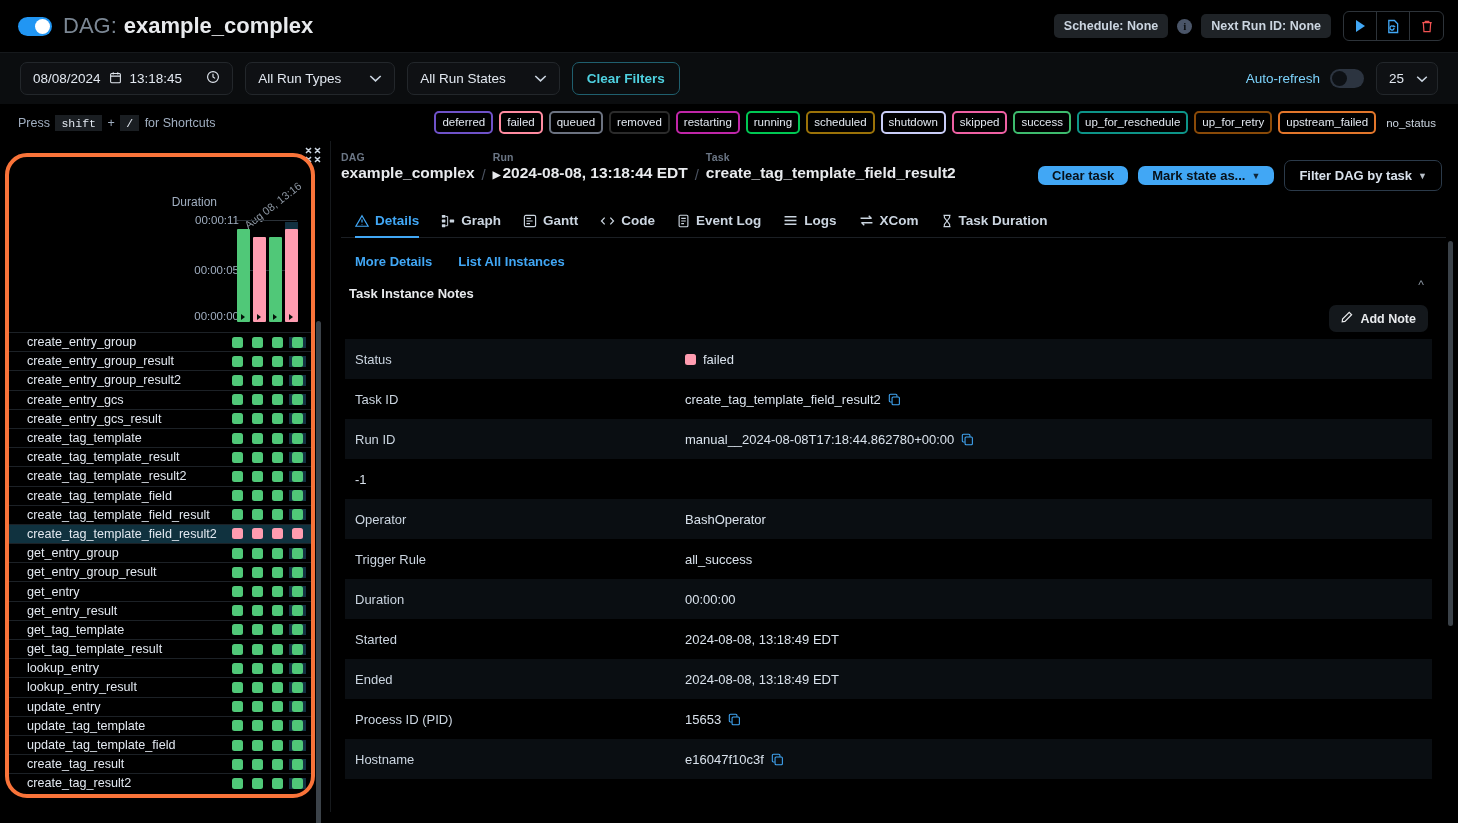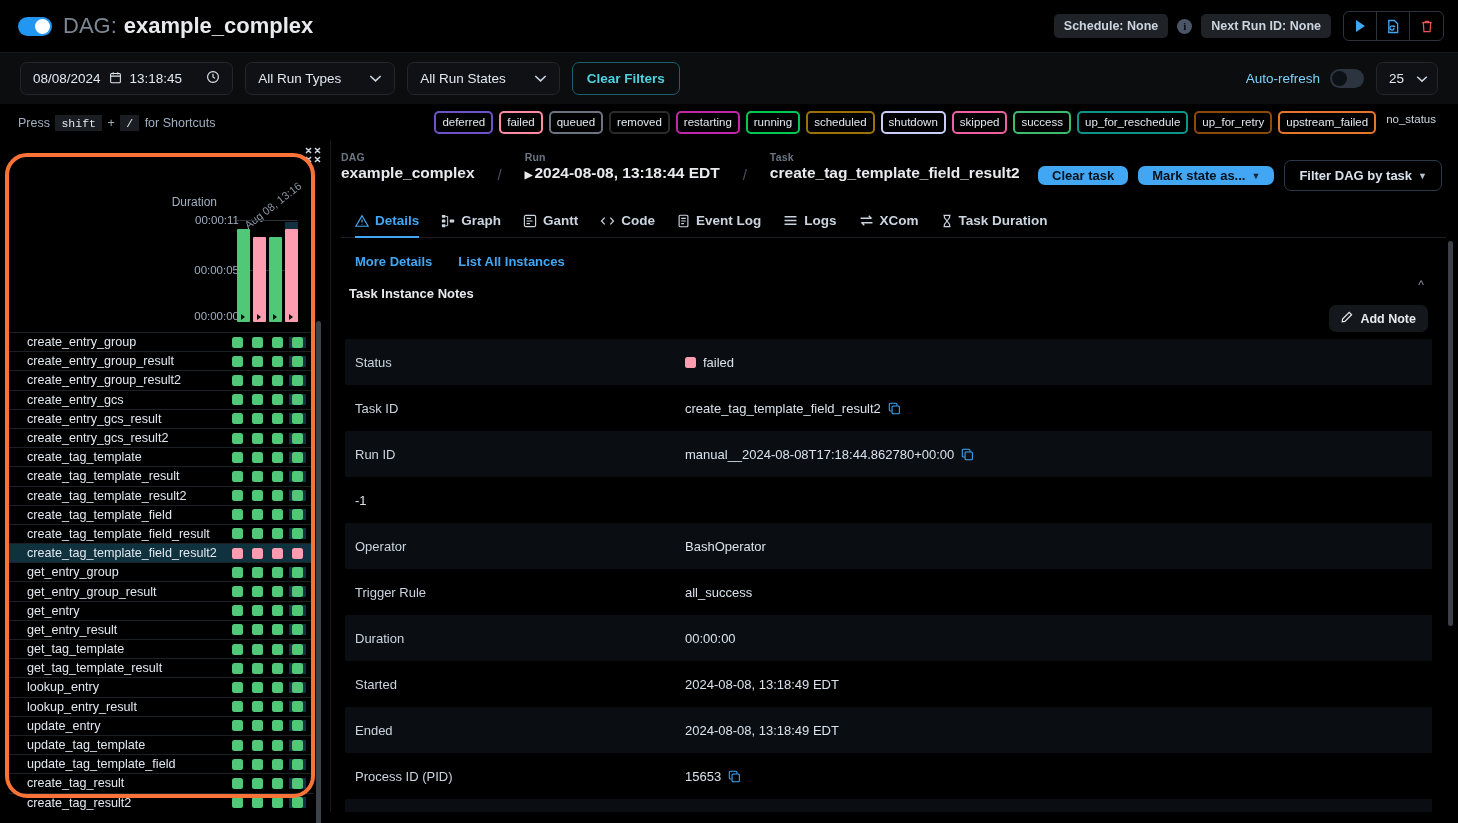--- a/index.html
+++ b/index.html
@@ -93,21 +93,21 @@
   .legendbar {
     height: 37px; display: flex; align-items: center;
     padding: 0 18px; background: #000;
   }
   .shortcut-txt { font-size: 12.5px; color: #a0aec0; }
   .kbd {
     background: #1a1e22; border-radius: 0; padding: 1.5px 6px;
     font-family: "Liberation Mono", monospace; font-size: 11.5px;
     color: #e2e8f0; margin: 0 2px;
   }
-  .legend-items { display: flex; align-items: flex-start; gap: 6px; margin-left: auto; }
+  .legend-items { display: flex; align-items: center; gap: 6px; margin-left: auto; }
   .legend-badge {
     font-size: 11.5px; padding: 2px 6px; border-radius: 5px;
     border: 2px solid; background: transparent; color: #e2e8f0;
     white-space: nowrap; line-height: 1.25;
   }
   .legend-plain { font-size: 11.5px; color: #cbd5e0; padding: 2px 4px; }
 
   
   .main { display: flex; height: 671px; }
 
@@ -191,21 +191,21 @@
   }
 
   
   .rightpanel {
     flex: 1 1 auto; background: #000; position: relative;
     border-left: 1px solid #16191c; overflow: hidden;
   }
   .breadcrumb-row {
     display: flex; align-items: flex-start; padding: 10px 16px 0 10px;
   }
-  .crumbs { display: flex; align-items: flex-end; gap: 16px; }
+  .crumbs { display: flex; align-items: flex-end; gap: 0; }
   .crumb { display: flex; flex-direction: column; }
   .crumb-label { font-size: 10.5px; color: #6b7685; font-weight: 700; letter-spacing: .2px; }
   .crumb-value { font-size: 15.5px; color: #e8eaed; font-weight: 700; line-height: 1.35; }
   .crumb-sep { font-size: 15px; color: #4a5260; margin: 0 7px 1px 7px; }
   .tri { font-size: 10px; color: #e8eaed; margin-right: 2px; }
   .btn-row { margin-left: auto; display: flex; align-items: center; gap: 10px; padding-top: 9px; }
   .btn-blue {
     background: #41a7f5; color: #071018; font-size: 13px; font-weight: 700;
     border-radius: 7px; height: 19px; display: flex; align-items: center;
     padding: 0 14px; cursor: pointer; white-space: nowrap;
@@ -246,21 +246,21 @@
     font-size: 12px; cursor: pointer;
   }
   .addnote {
     position: absolute; right: 30px; top: 67px;
     background: #14181c; color: #e8eaed; font-size: 12.5px; font-weight: 700;
     border-radius: 7px; height: 27px; display: flex; align-items: center;
     gap: 7px; padding: 0 12px; cursor: pointer;
   }
   .details-table { margin-top: 38px; }
   .drow {
-    display: flex; align-items: center; height: 46px;
+    display: flex; align-items: center; height: 40px;
     padding: 0 0 0 10px; font-size: 13px;
   }
   .drow.alt { background: #0a0e12; }
   .dkey { width: 330px; color: #cbd5e0; flex: 0 0 330px; }
   .dval { color: #d9e2ec; display: flex; align-items: center; gap: 7px; }
   .status-sq { width: 11px; height: 11px; border-radius: 2.5px; background: #ff9cb0; }
   .copy-ic { cursor: pointer; display: inline-flex; }
   .right-scroll {
     position: absolute; right: 5px; top: 100px; width: 5px; height: 385px;
     background: #3b4249; border-radius: 3px;
@@ -497,37 +497,20 @@
               </div>
               <div class="sq-cell">
                 <div class="sq" style="background: rgb(80, 200, 120);"></div>
               </div>
               <div class="sq-cell sel">
                 <div class="sq" style="background: rgb(80, 200, 120);"></div>
               </div>
             </div>
           </div>
           <div class="task-row">
-            <div class="task-name">create_entry_gcs_result2</div>
-            <div class="sq-group">
-              <div class="sq-cell">
-                <div class="sq" style="background: rgb(80, 200, 120);"></div>
-              </div>
-              <div class="sq-cell">
-                <div class="sq" style="background: rgb(80, 200, 120);"></div>
-              </div>
-              <div class="sq-cell">
-                <div class="sq" style="background: rgb(80, 200, 120);"></div>
-              </div>
-              <div class="sq-cell sel">
-                <div class="sq" style="background: rgb(80, 200, 120);"></div>
-              </div>
-            </div>
-          </div>
-          <div class="task-row">
             <div class="task-name">create_tag_template</div>
             <div class="sq-group">
               <div class="sq-cell">
                 <div class="sq" style="background: rgb(80, 200, 120);"></div>
               </div>
               <div class="sq-cell">
                 <div class="sq" style="background: rgb(80, 200, 120);"></div>
               </div>
               <div class="sq-cell">
                 <div class="sq" style="background: rgb(80, 200, 120);"></div>

